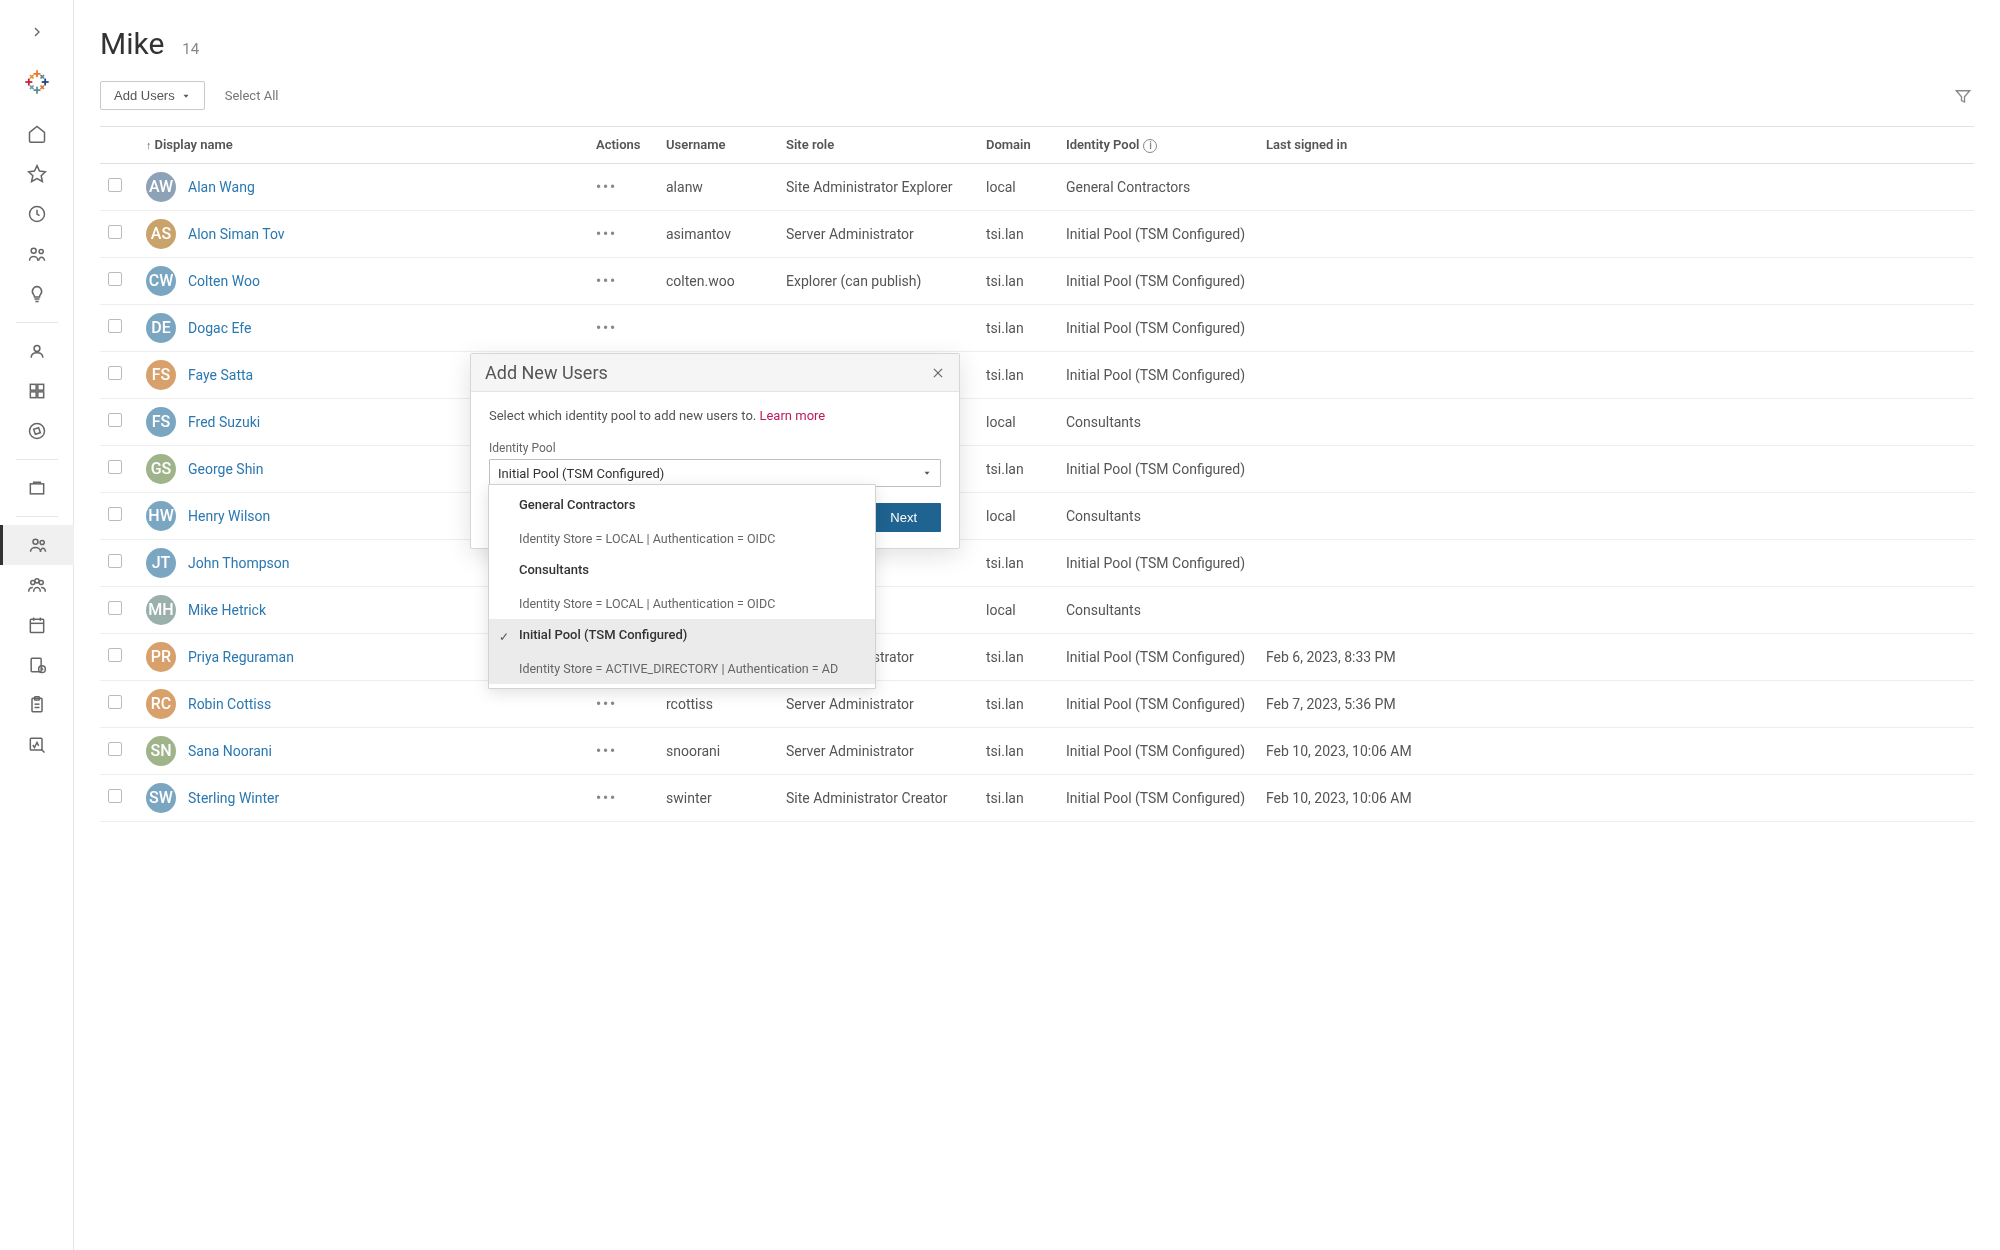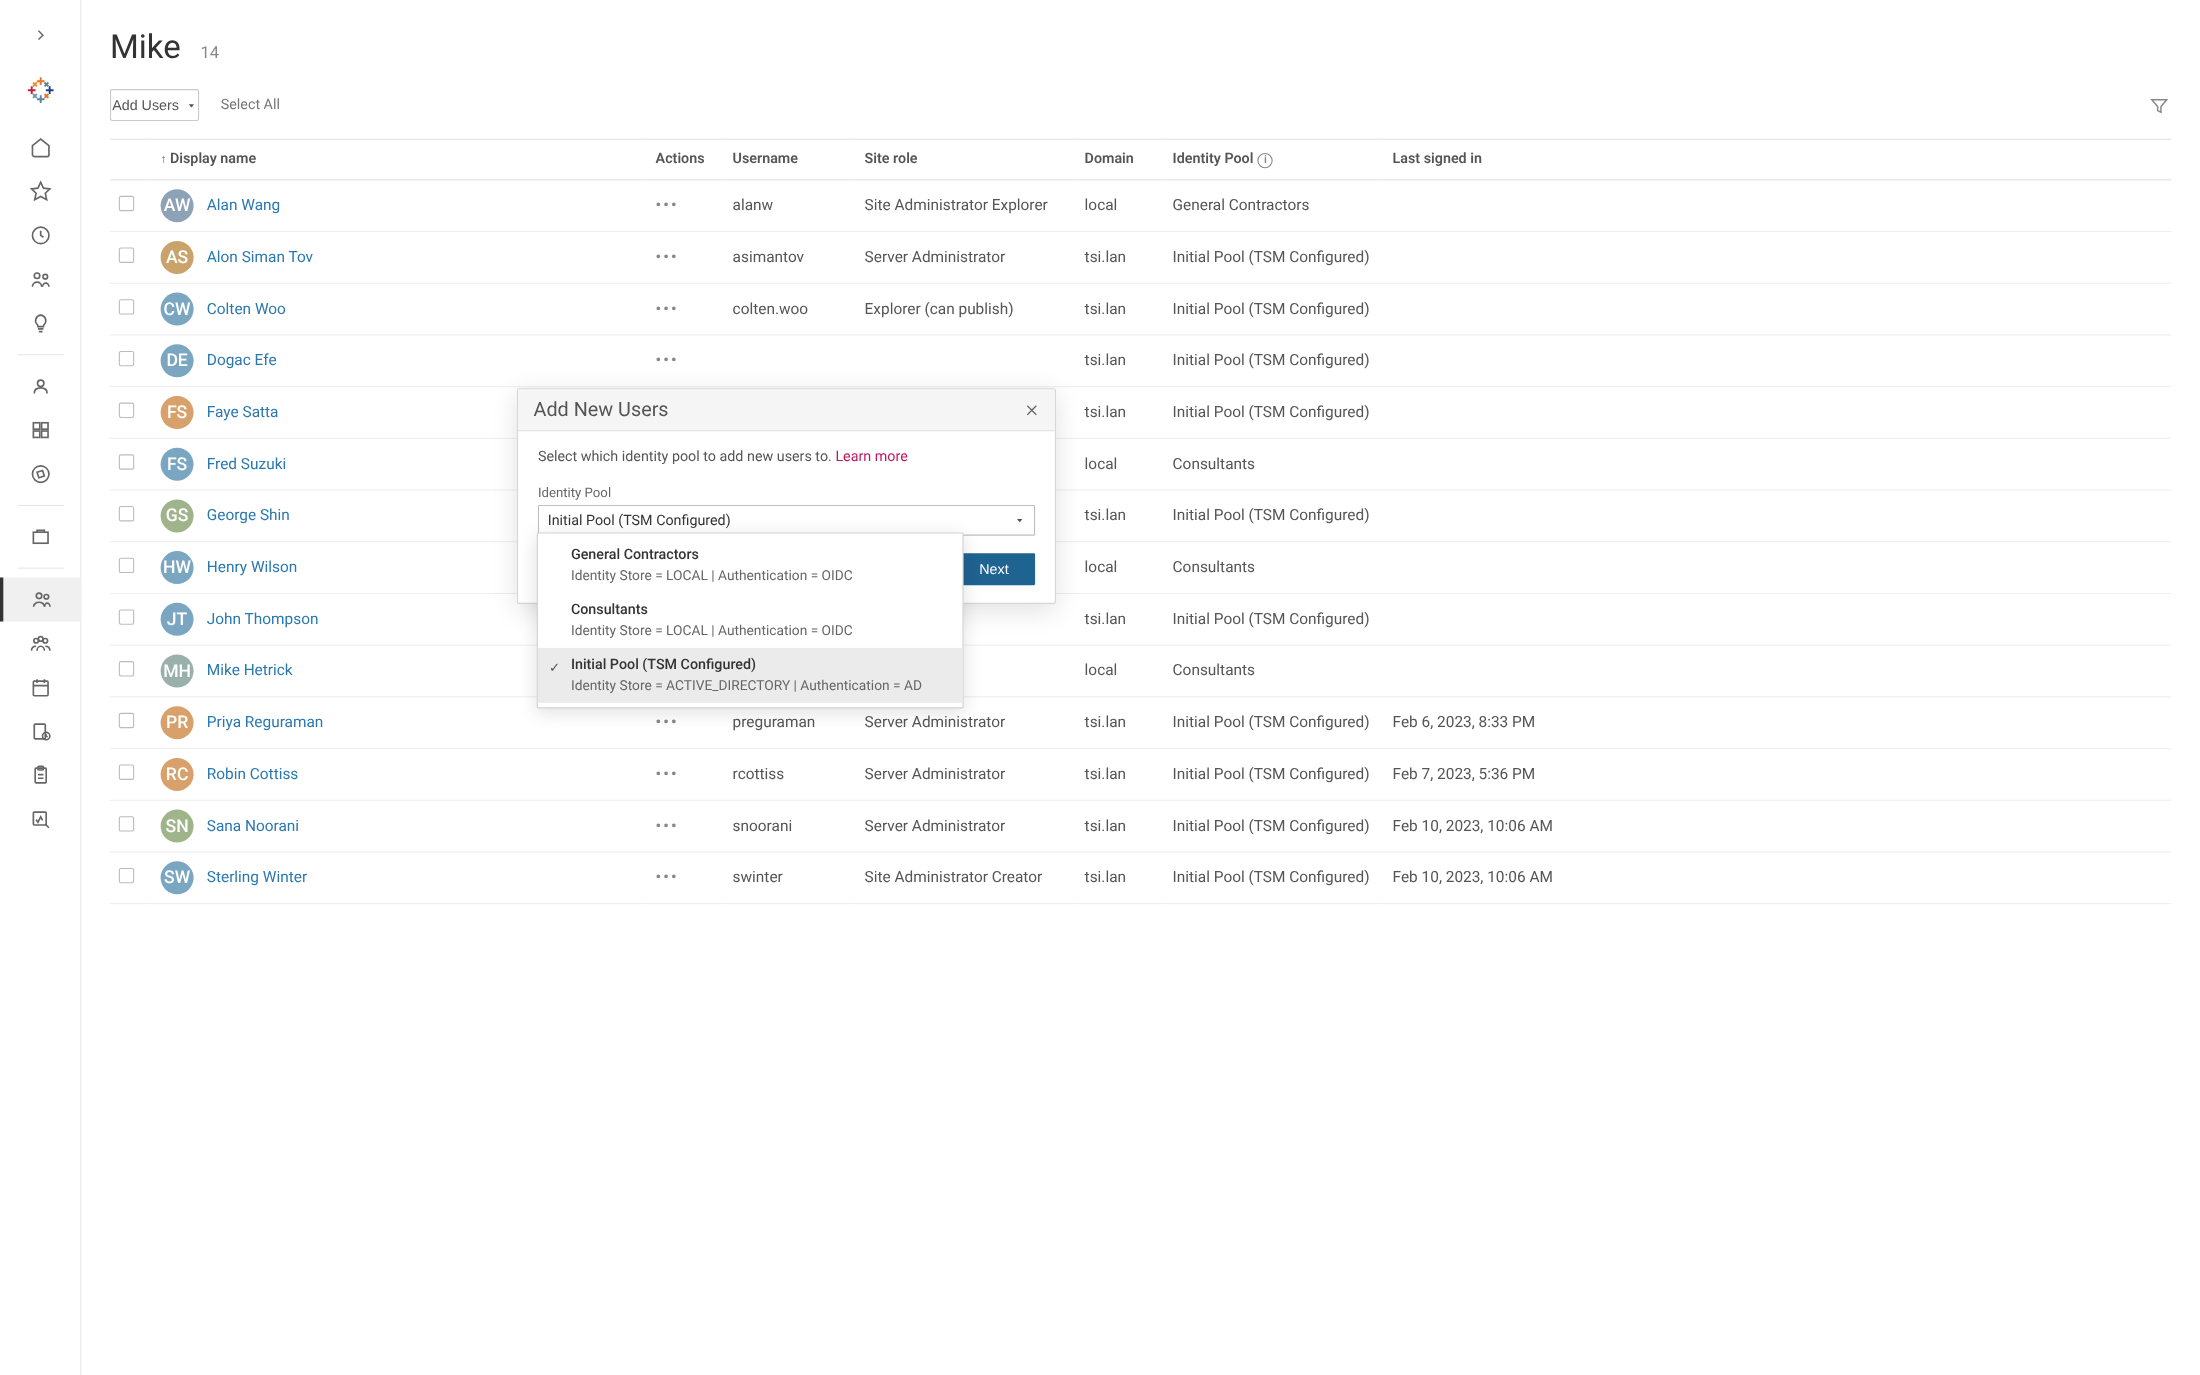--- a/index.html
+++ b/index.html
@@ -61,21 +61,21 @@
   }
 
   .content { padding: 26px 26px 0 26px; }
   .header-row { display:flex; align-items:baseline; gap:18px; margin-bottom: 20px; }
   .page-title { font-size: 30px; font-weight:400; color:#333; }
   .page-count { font-size: 15px; color:#888; }
 
   .toolbar-row { display:flex; align-items:center; gap:20px; margin-bottom: 16px; }
   .btn-outline {
     border:1px solid #c9c9c9; background:#fff; border-radius:2px;
-    padding:6px 1px; font-size:13px; color:#555; cursor:pointer;
+    padding:6px 13px; font-size:13px; color:#555; cursor:pointer;
     display:flex; align-items:center; gap:6px;
   }
   .link-action { color:#777; font-size:13px; cursor:pointer; }
   .spacer { flex:1; }
   .filter-icon { color:#888; cursor:pointer; padding-right:2px; }
 
   table.users {
     width:100%; border-collapse:collapse; table-layout:fixed;
   }
   table.users thead th {
@@ -137,21 +137,21 @@
     background:#fff; border:1px solid #d2d2d2; border-radius:1px;
     box-shadow: 0 4px 16px rgba(0,0,0,.12);
     z-index: 60; padding:4px 0;
   }
   .dd-item { padding:8px 14px 8px 30px; cursor:pointer; position:relative; }
   .dd-item.selected { background:#ebebeb; }
   .dd-item .dd-check {
     position:absolute; left:10px; top:11px; color:#555; font-size:12px;
   }
   .dd-name { font-size:13px; color:#333; font-weight:500; }
-  .dd-sub  { font-size:12.5px; color:#666; margin-top:4px; }
+  .dd-sub  { font-size:12.5px; color:#666; margin-top:19px; }
 
   
   .tableau-logo svg { width:28px; height:28px; }
 </style>
 </head>
 <body>
 
 <div class="layout">
 
   <div class="sidebar">

